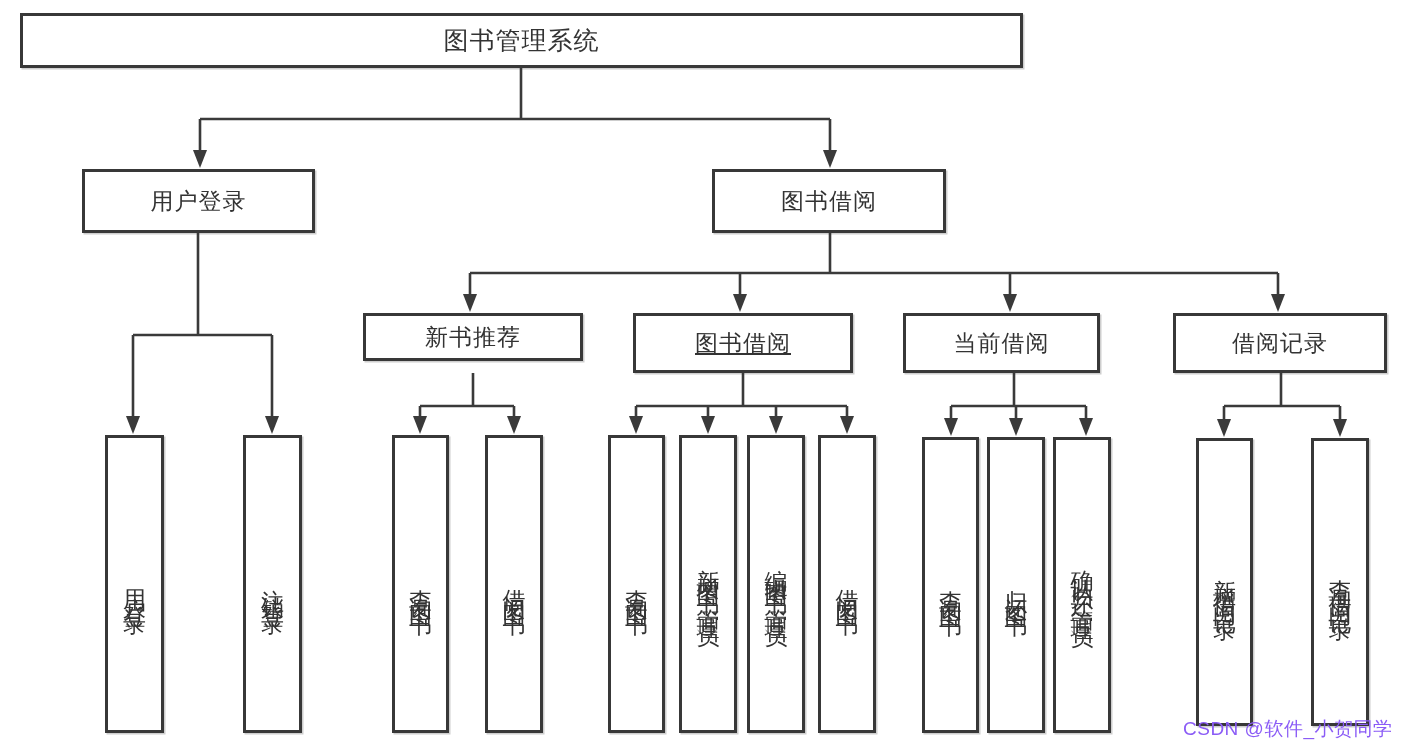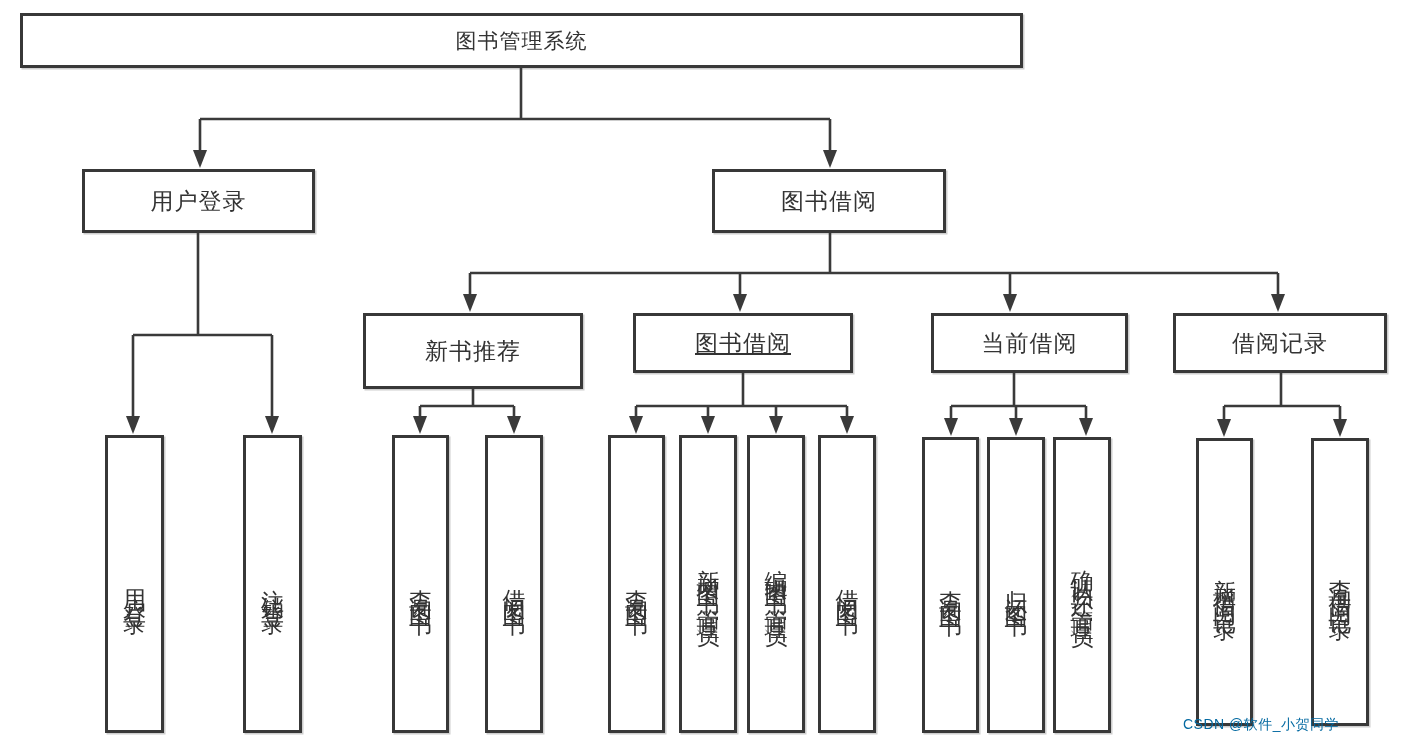--- a/index.html
+++ b/index.html
@@ -14,34 +14,34 @@
   .node{
     position:absolute;
     background:#fff;
     border:3px solid #383838;
     box-shadow:1.5px 1.5px 0 rgba(60,60,60,.25);
     display:flex;align-items:center;justify-content:center;
     color:#333;
     box-sizing:border-box;
   }
   .hnode{font-size:23px;letter-spacing:1px;}
-  .root{font-size:21px;}
+  .root{font-size:25px;}
   .vnode{
     writing-mode:vertical-rl;
     text-orientation:mixed;
     font-size:23px;
     letter-spacing:8px;
     line-height:1;
     padding-top:6px;
   }
   .watermark{
     position:absolute;
     left:1183px;top:716px;
-    font-size:14px;
-    color:#0369a1;
+    font-size:19px;
+    color:#8b5cf6;
     letter-spacing:0.5px;
     white-space:nowrap;
   }
 </style>
 </head>
 <body>
 
 <div id="stage">
 
   <svg id="wires" viewBox="0 0 1405 747" xmlns="http://www.w3.org/2000/svg">
@@ -82,23 +82,23 @@
       <polygon points="1217,419 1231,419 1224,437"></polygon>
       <polygon points="1333,419 1347,419 1340,437"></polygon>
     </g>
   </svg>
 
   <div class="node hnode root" style="left:20px;top:13px;width:1003px;height:55px;">图书管理系统</div>
 
   <div class="node hnode" style="left:82px;top:169px;width:233px;height:64px;">用户登录</div>
   <div class="node hnode" style="left:712px;top:169px;width:234px;height:64px;">图书借阅</div>
 
-  <div class="node hnode" style="left:363px;top:313px;width:220px;height:76px;">新书推荐</div>
+  <div class="node hnode" style="left:363px;top:313px;width:220px;height:48px;">新书推荐</div>
   <div class="node hnode" style="left:633px;top:313px;width:220px;height:60px;text-decoration:underline;">图书借阅</div>
-  <div class="node hnode" style="left:903px;top:313px;width:197px;height:60px;margin-left:28px;">当前借阅</div>
+  <div class="node hnode" style="left:903px;top:313px;width:197px;height:60px;">当前借阅</div>
   <div class="node hnode" style="left:1173px;top:313px;width:214px;height:60px;">借阅记录</div>
 
   <div class="node vnode" style="left:105px;top:435px;width:59px;height:298px;">用户登录</div>
   <div class="node vnode" style="left:243px;top:435px;width:59px;height:298px;">注销登录</div>
 
   <div class="node vnode" style="left:392px;top:435px;width:57px;height:298px;">查询图书</div>
   <div class="node vnode" style="left:485px;top:435px;width:58px;height:298px;">借阅图书</div>
 
   <div class="node vnode" style="left:608px;top:435px;width:57px;height:298px;">查询图书</div>
   <div class="node vnode" style="left:679px;top:435px;width:58px;height:298px;">新增图书（管理员）</div>

